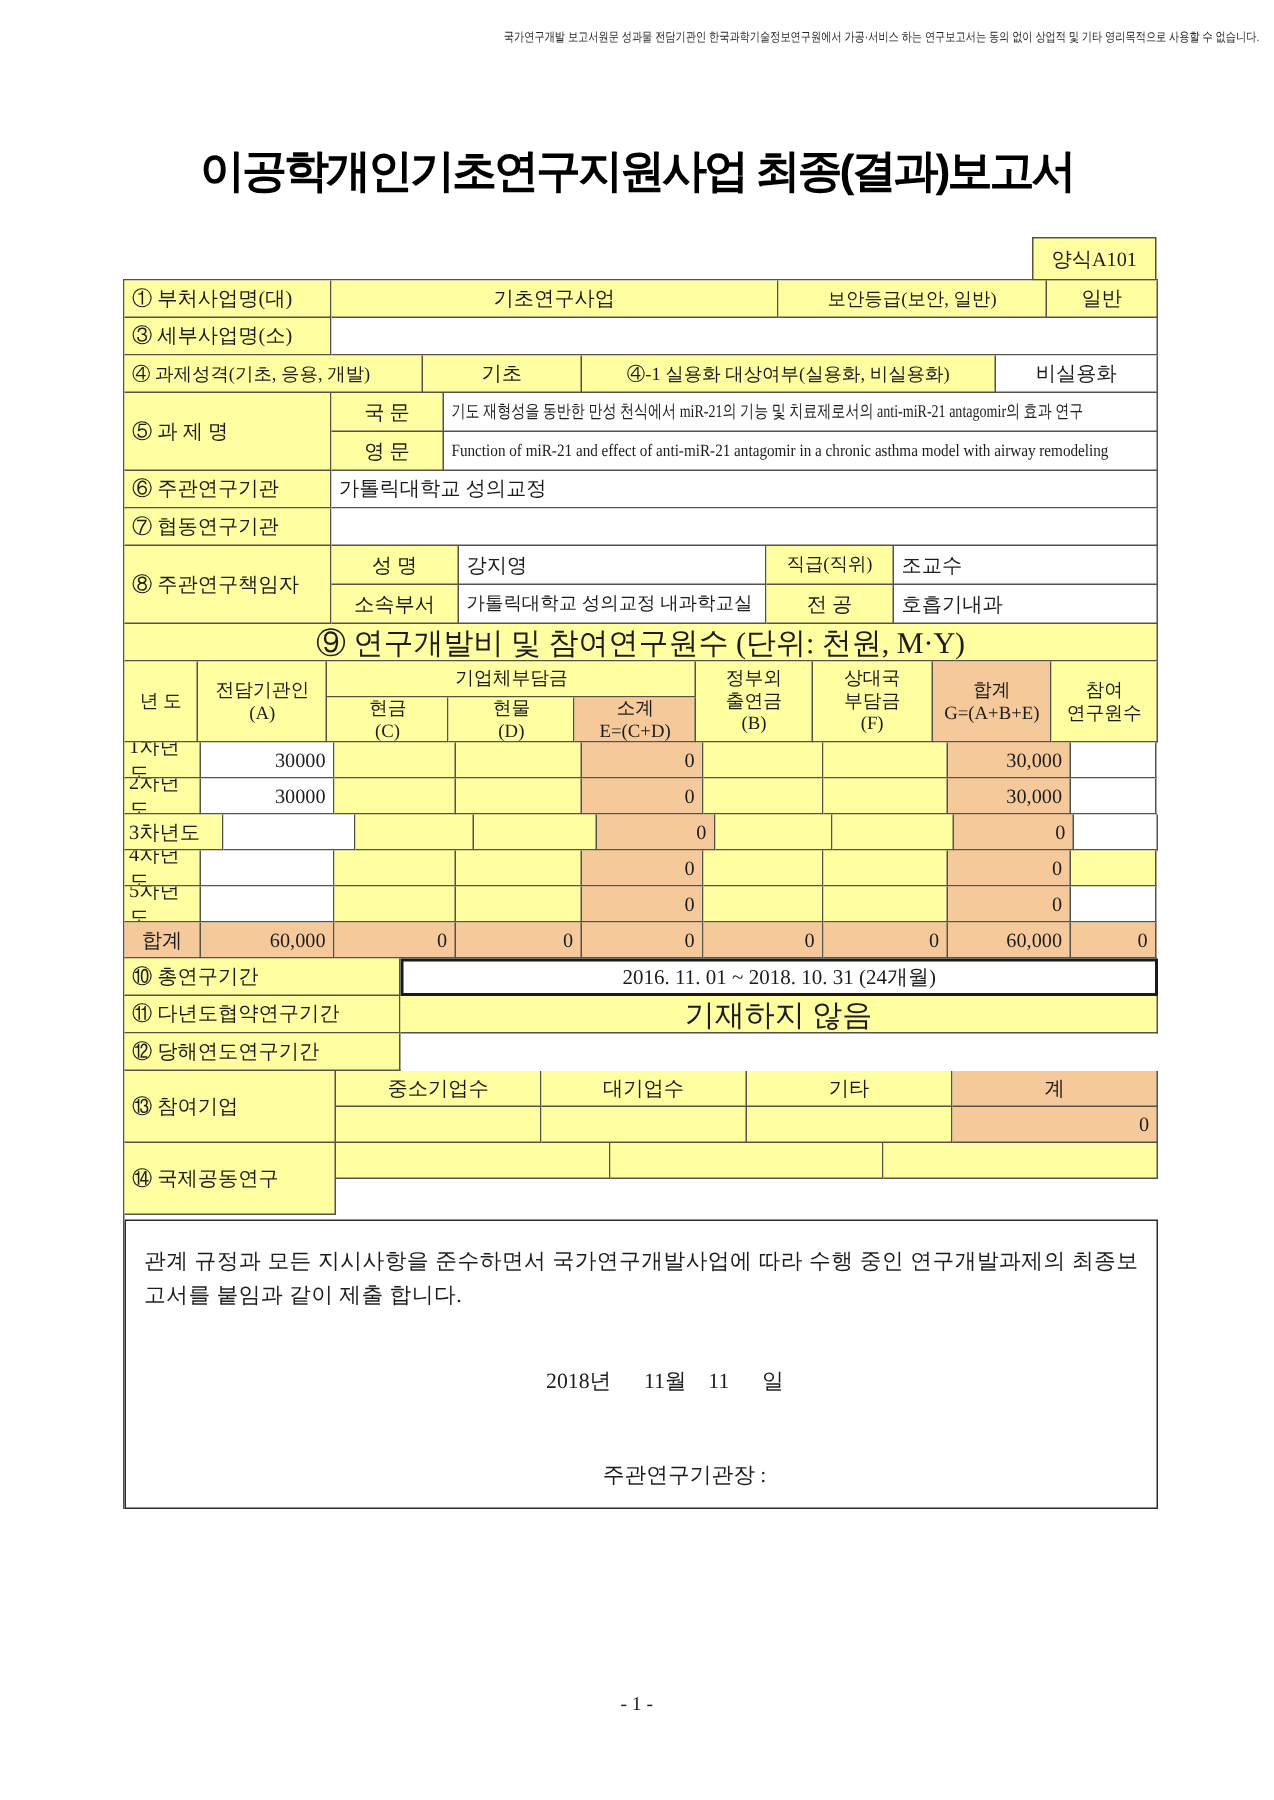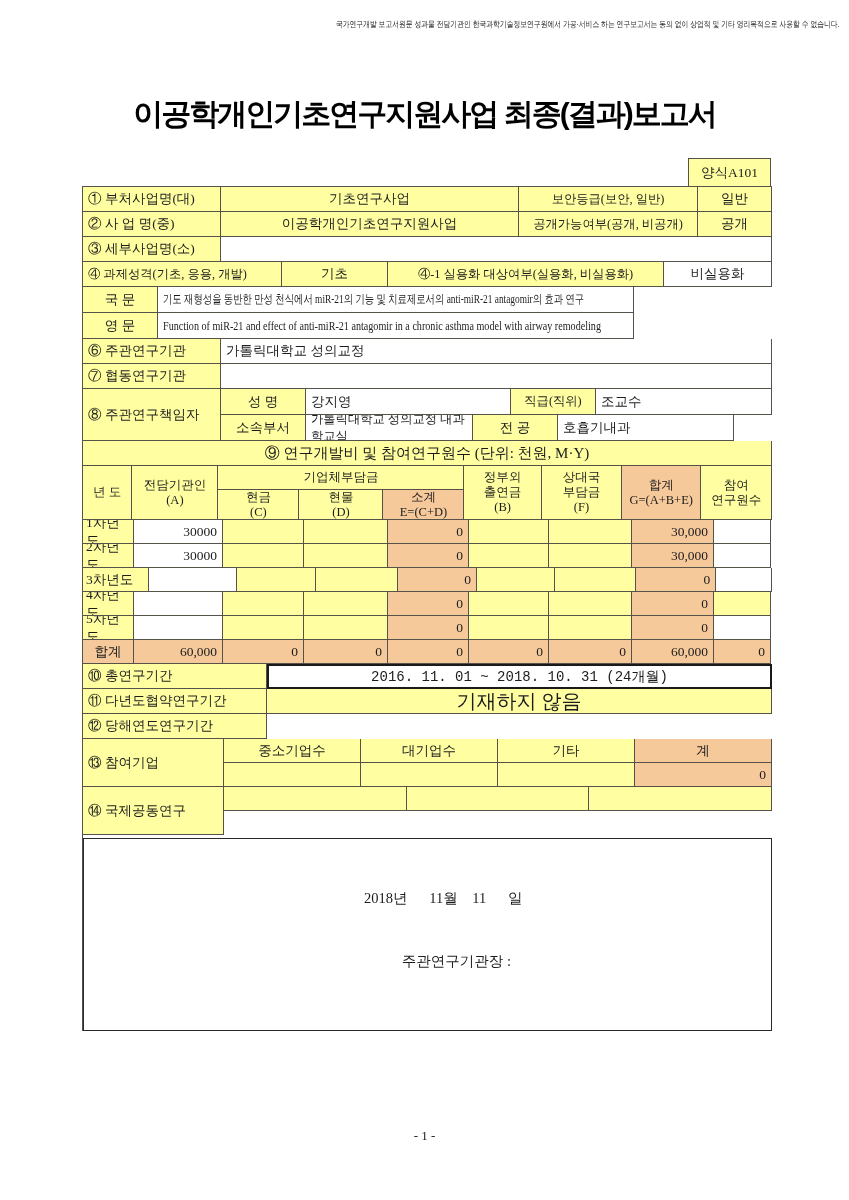--- a/index.html
+++ b/index.html
@@ -35,21 +35,21 @@
     font-size:13.5px;overflow:hidden;background:#fff;
   }
   .yl{background:#ffffa2;}
   .or{background:#f6c99b;}
   .lbl{justify-content:flex-start;padding-left:5px;}
   .num{justify-content:flex-end;padding-right:5px;}
   .fit{font-size:12.3px;}
   .pl{white-space:pre-line;text-align:center;line-height:1.2;font-size:12.5px;}
   .cond-kr{font-size:12px;white-space:nowrap;transform:scaleX(.78);transform-origin:left center;}
   .cond-en{font-size:11.5px;white-space:nowrap;transform:scaleX(.88);transform-origin:left center;}
-  .strong{border:2px solid #1a1a1a;font-family:Liberation Mono, monospace;}
+  .strong{border:2px solid #1a1a1a;}
   .decl{
     margin-top:3px;border:1.5px solid #2a2a2a;height:193px;box-sizing:border-box;
     padding:16px 12px 0 12px;background:#fff;
   }
   .decl-body{margin:0;font-size:14.5px;line-height:1.62;text-align:justify;letter-spacing:.3px;}
   .decl-date{margin-top:34px;margin-left:268px;font-size:14.5px;white-space:pre;}
   .decl-sig{margin-top:27px;margin-left:284px;font-size:14.5px;white-space:pre;}
   .footer-page{position:absolute;top:1128px;left:0;width:100%;text-align:center;font-size:13px;}
 </style>
 </head>
@@ -63,40 +63,35 @@
 
 <div class="sheet">
 
   <div class="row" style="height:25px">
     <div class="c yl lbl" style="width:138px">① 부처사업명(대)</div>
     <div class="c yl" style="width:298px">기초연구사업</div>
     <div class="c yl fit" style="width:179px">보안등급(보안, 일반)</div>
     <div class="c yl" style="width:74px">일반</div>
   </div>
 
-  <div class="row" style="height:25px">
-    <div class="c yl lbl" style="width:138px">② 사  업  명(중)</div>
-    <div class="c yl" style="width:298px">이공학개인기초연구지원사업</div>
-    <div class="c yl fit" style="width:179px">공개가능여부(공개, 비공개)</div>
-    <div class="c yl" style="width:74px">공개</div>
-  </div>
 
   <div class="row" style="height:25px">
     <div class="c yl lbl" style="width:138px">③ 세부사업명(소)</div>
     <div class="c" style="width:551px"></div>
   </div>
 
   <div class="row" style="height:25px">
     <div class="c yl lbl fit" style="width:199px">④ 과제성격(기초, 응용, 개발)</div>
     <div class="c yl" style="width:106px">기초</div>
     <div class="c yl fit" style="width:276px">④-1 실용화 대상여부(실용화, 비실용화)</div>
     <div class="c" style="width:108px">비실용화</div>
   </div>
 
   <div class="row" style="height:52px">
+    <div class="c yl lbl" style="width:138px;height:52px">⑤ 과  제  명</div>
     <div class="grp" style="width:551px">
       <div class="row" style="height:26px">
         <div class="c yl" style="width:75px">국 문</div>
         <div class="c lbl" style="width:476px">
             <span class="cond-kr">기도 재형성을 동반한 만성 천식에서 miR-21의 기능 및 치료제로서의 anti-miR-21 antagomir의 효과 연구</span>
           </div>
       </div>
       <div class="row" style="height:26px">
         <div class="c yl" style="width:75px">영 문</div>
         <div class="c lbl" style="width:476px">
@@ -120,29 +115,29 @@
     <div class="c yl lbl" style="width:138px;height:52px">⑧ 주관연구책임자</div>
     <div class="grp" style="width:551px">
       <div class="row" style="height:26px">
         <div class="c yl" style="width:85px">성 명</div>
         <div class="c lbl" style="width:205px">강지영</div>
         <div class="c yl fit" style="width:85px">직급(직위)</div>
         <div class="c lbl" style="width:176px">조교수</div>
       </div>
       <div class="row" style="height:26px">
         <div class="c yl" style="width:85px">소속부서</div>
-        <div class="c lbl fit" style="width:167px">가톨릭대학교 성의교정 내과학교실</div>
+        <div class="c lbl fit" style="width:205px">가톨릭대학교 성의교정 내과학교실</div>
         <div class="c yl" style="width:85px">전 공</div>
         <div class="c lbl" style="width:176px">호흡기내과</div>
       </div>
     </div>
   </div>
 
   <div class="row" style="height:25px">
-    <div class="c yl" style="width:689px;font-size:15px">⑨ 연구개발비 및 참여연구원수 (단위: 천원, M·Y)</div>
+    <div class="c yl" style="width:689px;font-size:20px">⑨ 연구개발비 및 참여연구원수 (단위: 천원, M·Y)</div>
   </div>
 
   <div class="row" style="height:54px">
     <div class="c yl pl" style="width:51px;height:54px">년 도</div>
     <div class="c yl pl" style="width:89px;height:54px">전담기관인
 (A)</div>
     <div class="grp" style="width:246px">
       <div class="row" style="height:24px">
         <div class="c yl pl" style="width:246px">기업체부담금</div>
       </div>
@@ -269,20 +264,21 @@
     <div class="grp" style="width:548px">
       <div class="row" style="height:24px">
         <div class="c yl" style="width:183px"></div>
         <div class="c yl" style="width:182px"></div>
         <div class="c yl" style="width:183px"></div>
       </div>
     </div>
   </div>
 
   <div class="decl">
+    <p class="decl-body">관계 규정과 모든 지시사항을 준수하면서 국가연구개발사업에 따라 수행 중인 연구개발과제의 최종보고서를 붙임과 같이 제출 합니다.</p>
     <div class="decl-date">2018년      11월    11      일</div>
     <div class="decl-sig">
       <span>주관연구기관장 :</span><span style="margin-left:30px"></span>
     </div>
   </div>
 
 </div>
 
 <div class="footer-page">- 1 -</div>
 

